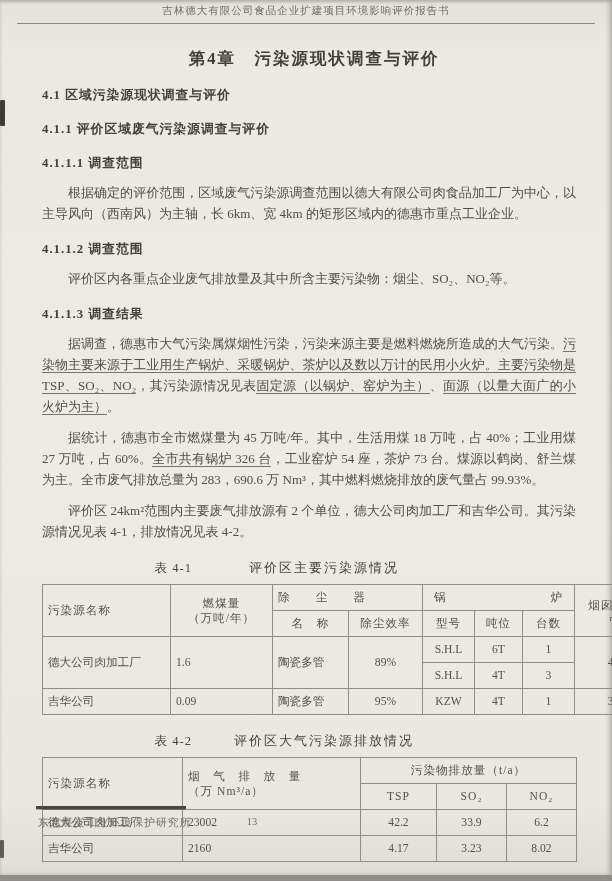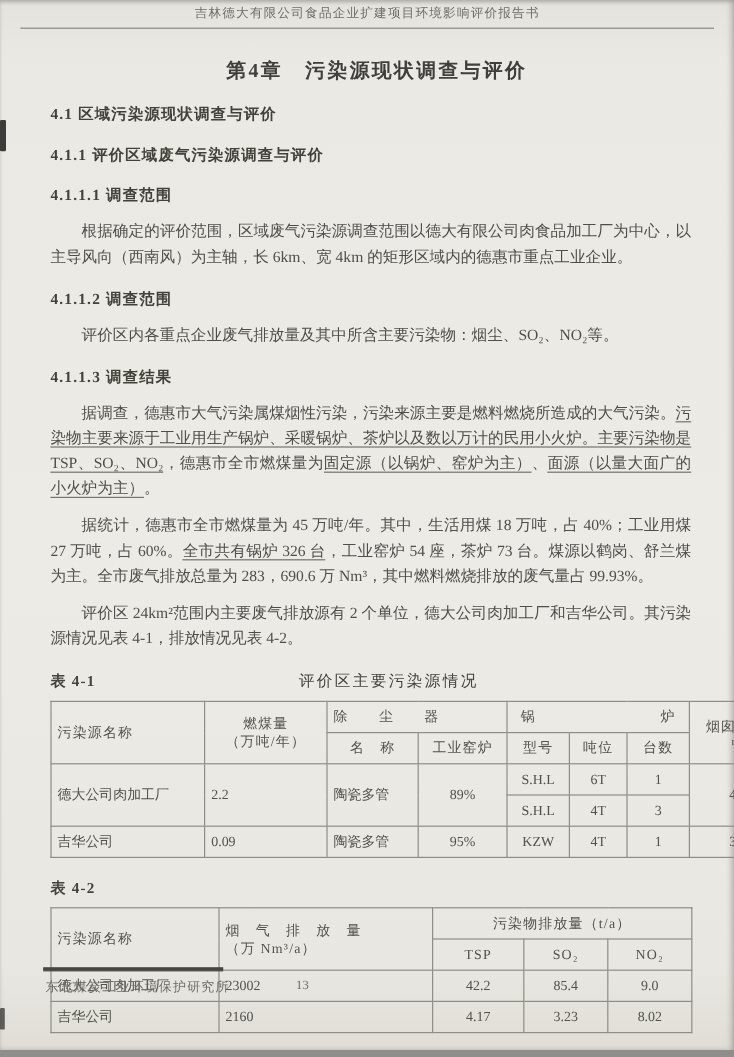--- a/index.html
+++ b/index.html
@@ -26,21 +26,21 @@
   .header-rule{margin:5px auto 0 auto;width:578px;border-top:1.6px solid #8a8884;}
 
   .chapter-title{margin-top:24px;text-align:center;font-size:16.5px;font-weight:bold;color:#413f3b;letter-spacing:2px;padding-left:16px;}
 
   .content{padding:0 36px 0 42px;}
   .sec-h{font-size:12.8px;font-weight:bold;color:#434139;margin:17px 0 0 0;letter-spacing:1px;}
   .para{font-size:13px;line-height:21px;text-align:justify;margin:10px 0 0 0;text-indent:2em;color:#504e4a;}
   .hand-underline{border-bottom:1.2px solid #77726a;}
 
   .tbl-caption{display:flex;align-items:baseline;margin-top:17px;}
-  .tbl-caption .lab{font-size:12.6px;font-weight:bold;color:#45433e;width:150px;letter-spacing:1px;}
+  .tbl-caption .lab{font-size:12.6px;font-weight:normal;color:#45433e;width:150px;letter-spacing:1px;text-align:right;}
   .tbl-caption .tit{font-size:13px;font-weight:normal;color:#45433e;letter-spacing:2px;flex:1;text-align:center;margin-right:120px;}
 
   table{border-collapse:collapse;width:534px;margin-top:7px;table-layout:fixed;}
   th,td{border:1px solid #8f8d86;font-weight:normal;font-size:11.6px;color:#53514c;padding:2px 5px;height:21px;}
   th{letter-spacing:1px;}
   .t-left{text-align:left;}
   .t-center{text-align:center;}
   .spread{display:flex;justify-content:space-between;padding:0 6px;}
 
   .footnote-bar{position:absolute;left:36px;top:806px;width:150px;height:3px;background:#474540;box-shadow:0 1px 0 rgba(70,68,62,.4);}
@@ -67,21 +67,21 @@
     <div class="sec-h">4.1 区域污染源现状调查与评价</div>
     <div class="sec-h">4.1.1 评价区域废气污染源调查与评价</div>
     <div class="sec-h">4.1.1.1 调查范围</div>
 
     <p class="para">根据确定的评价范围，区域废气污染源调查范围以德大有限公司肉食品加工厂为中心，以主导风向（西南风）为主轴，长 6km、宽 4km 的矩形区域内的德惠市重点工业企业。</p>
 
     <div class="sec-h">4.1.1.2 调查范围</div>
     <p class="para">评价区内各重点企业废气排放量及其中所含主要污染物：烟尘、SO₂、NO₂等。</p>
 
     <div class="sec-h">4.1.1.3 调查结果</div>
-    <p class="para"><span>据调查，德惠市大气污染属煤烟性污染，污染来源主要是燃料燃烧所造成的大气污染。</span><span class="hand-underline">污染物主要来源于工业用生产锅炉、采暖锅炉、茶炉以及数以万计的民用小火炉。</span><span class="hand-underline">主要污染物是 TSP、SO₂、NO₂</span><span>，德惠市全市燃煤量为</span><span class="hand-underline">固定源（以锅炉、窑炉为主）</span><span>、</span><span class="hand-underline">面源（以量大面广的小火炉为主）</span><span>。</span></p>
+    <p class="para"><span>据调查，德惠市大气污染属煤烟性污染，污染来源主要是燃料燃烧所造成的大气污染。</span><span class="hand-underline">污染物主要来源于工业用生产锅炉、采暖锅炉、茶炉以及数以万计的民用小火炉。</span><span class="hand-underline">主要污染物是 TSP、SO₂、NO₂</span><span>，其污染源情况见表</span><span class="hand-underline">固定源（以锅炉、窑炉为主）</span><span>、</span><span class="hand-underline">面源（以量大面广的小火炉为主）</span><span>。</span></p>
 
     <p class="para"><span>据统计，德惠市全市燃煤量为 45 万吨/年。其中，生活用煤 18 万吨，占 40%；工业用煤 27 万吨，占 60%。</span><span class="hand-underline">全市共有锅炉 326 台</span><span>，工业窑炉 54 座，茶炉 73 台。煤源以鹤岗、舒兰煤为主。全市废气排放总量为 283，690.6 万 Nm³，其中燃料燃烧排放的废气量占 99.93%。</span></p>
 
     <p class="para">评价区 24km²范围内主要废气排放源有 2 个单位，德大公司肉加工厂和吉华公司。其污染源情况见表 4-1，排放情况见表 4-2。</p>
 
     <div class="tbl-caption">
       <span class="lab">表 4-1</span>
       <span class="tit">评价区主要污染源情况</span>
     </div>
 
@@ -110,28 +110,28 @@
             <span>炉</span>
           </div>
         </th>
         <th rowspan="2" class="t-center">
           <div>烟囱高度</div>
           <div class="sub">m</div>
         </th>
       </tr>
       <tr>
         <th class="t-center">名　称</th>
-        <th class="t-center">工业窑炉</th>
+        <th class="t-center">除尘效率</th>
         <th class="t-center">型号</th>
         <th class="t-center">吨位</th>
         <th class="t-center">台数</th>
       </tr>
       <tr>
         <td rowspan="2" class="t-left">德大公司肉加工厂</td>
-        <td rowspan="2" class="t-left">2.2</td>
+        <td rowspan="2" class="t-left">1.6</td>
         <td rowspan="2" class="t-left">陶瓷多管</td>
         <td rowspan="2" class="t-center">89%</td>
         <td class="t-center">S.H.L</td>
         <td class="t-center">6T</td>
         <td class="t-center">1</td>
         <td rowspan="2" class="t-center">45</td>
       </tr>
       <tr>
         <td class="t-center">S.H.L</td>
         <td class="t-center">4T</td>
@@ -145,20 +145,21 @@
         <td class="t-center">KZW</td>
         <td class="t-center">4T</td>
         <td class="t-center">1</td>
         <td class="t-center">35</td>
       </tr>
     </tbody>
       </table>
 
     <div class="tbl-caption">
       <span class="lab">表 4-2</span>
+      <span class="tit">评价区大气污染源排放情况</span>
     </div>
 
     <table>
       <colgroup>
         <col style="width:140px">
           <col style="width:178px">
           <col style="width:76px">
           <col style="width:70px">
           <col style="width:70px">
       </colgroup>
@@ -173,22 +174,22 @@
       </tr>
       <tr>
         <th class="t-center">TSP</th>
         <th class="t-center">SO₂</th>
         <th class="t-center">NO₂</th>
       </tr>
       <tr>
         <td class="t-left">德大公司肉加工厂</td>
         <td class="t-left">23002</td>
         <td class="t-center">42.2</td>
-        <td class="t-center">85.4</td>
-        <td class="t-center">9.0</td>
+        <td class="t-center">33.9</td>
+        <td class="t-center">6.2</td>
       </tr>
       <tr>
         <td class="t-left">吉华公司</td>
         <td class="t-left">2160</td>
         <td class="t-center">4.17</td>
         <td class="t-center">3.23</td>
         <td class="t-center">8.02</td>
       </tr>
 
     </tbody>

